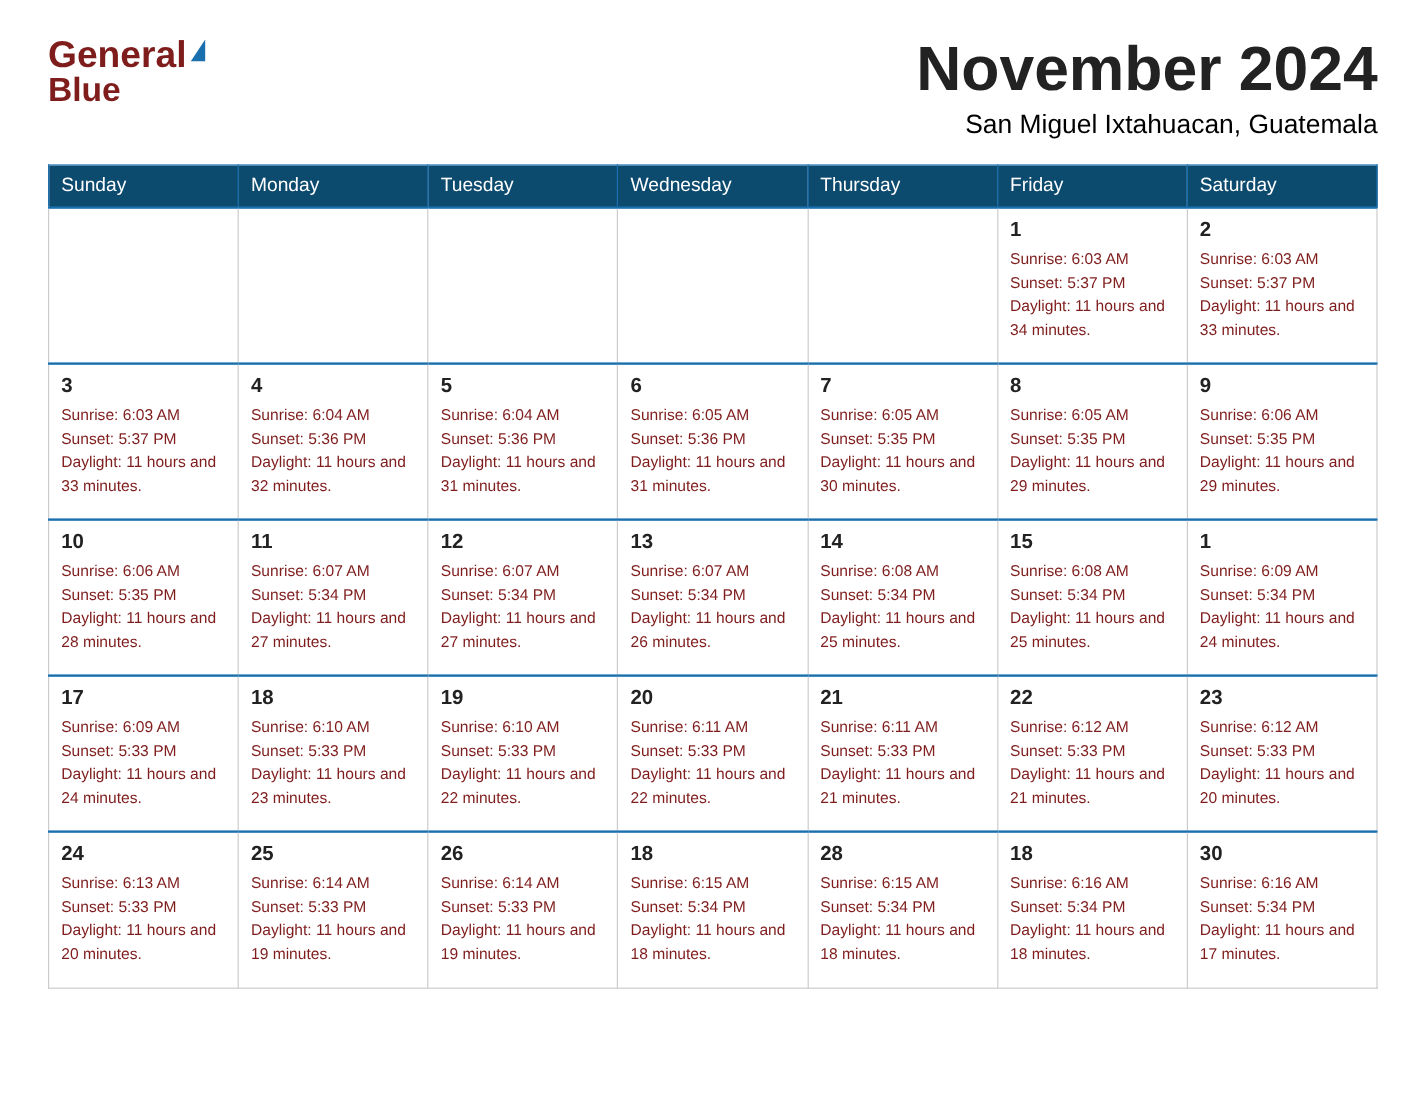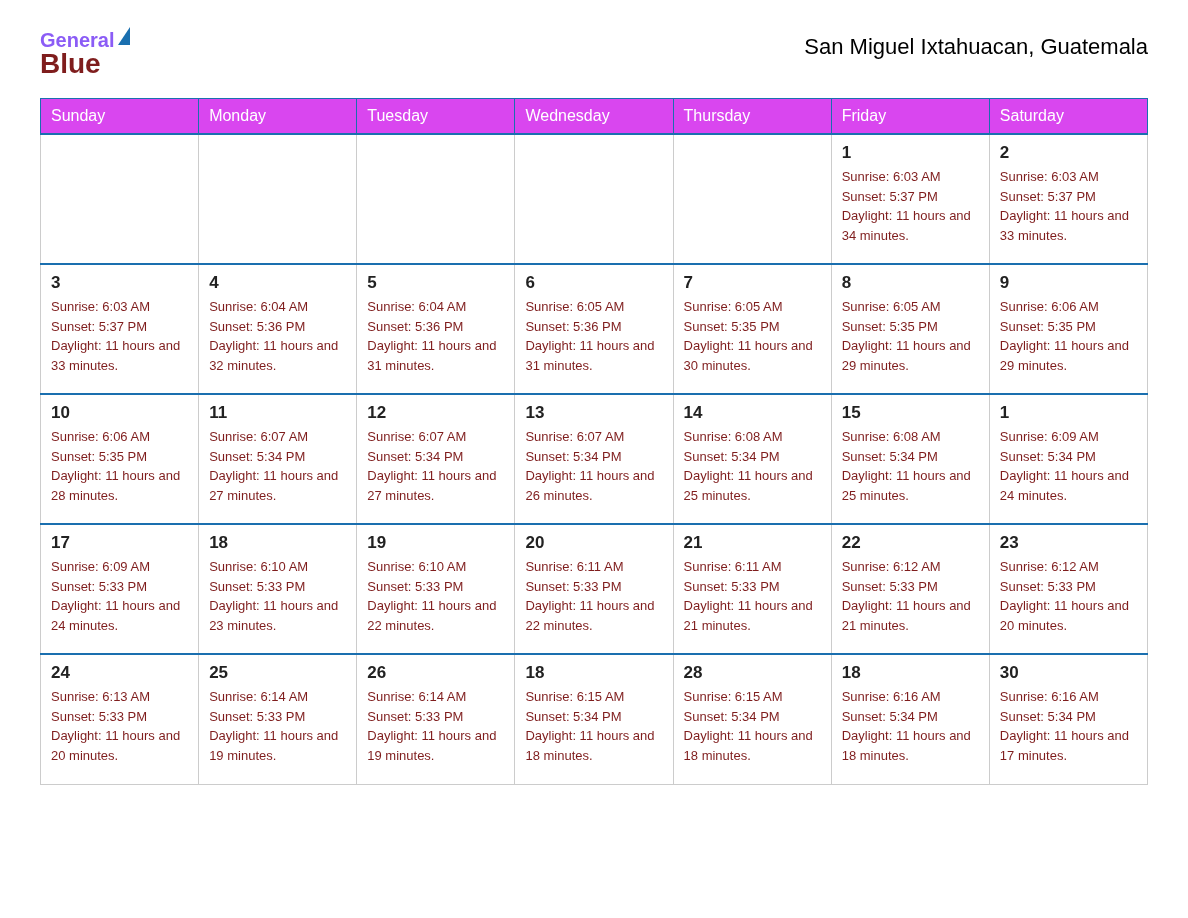--- a/index.html
+++ b/index.html
@@ -16,23 +16,23 @@
       justify-content: space-between;
       align-items: flex-start;
       margin-bottom: 20px;
     }
     .logo {
       display: flex;
       flex-direction: column;
       align-items: flex-start;
     }
     .logo-general {
-      font-size: 20px;
-      font-weight: bold;
-      color: #8b5cf6;
+      font-size: 31px;
+      font-weight: bold;
+      color: #7f1d1d;
       line-height: 1;
     }
     .logo-blue {
       font-size: 28px;
       font-weight: bold;
       color: #7f1d1d;
       line-height: 1;
     }
     .logo-triangle {
       display: inline-block;
@@ -58,21 +58,21 @@
       font-size: 22px;
       color: #000000;
       margin-top: 4px;
     }
     .calendar-table {
       width: 100%;
       border-collapse: collapse;
       table-layout: fixed;
     }
     .calendar-table thead tr th {
-      background-color: #d946ef;
+      background-color: #0c4a6e;
       color: #fff;
       font-size: 16px;
       font-weight: normal;
       padding: 8px 10px;
       text-align: left;
       border: 1px solid #1a6faf;
     }
     .calendar-table tbody tr td {
       vertical-align: top;
       padding: 8px 10px;
@@ -109,20 +109,21 @@
 
 <div class="header-area">
   <div class="logo">
     <div style="display:flex;align-items:center;">
       <span class="logo-general">General</span>
       <span class="logo-triangle"></span>
     </div>
     <span class="logo-blue">Blue</span>
   </div>
   <div class="title-area">
+    <div class="month-title">November 2024</div>
     <div class="location-title">San Miguel Ixtahuacan, Guatemala</div>
   </div>
 </div>
 
 <table class="calendar-table">
   <thead>
     <tr>
     <th>Sunday</th>
         <th>Monday</th>
         <th>Tuesday</th>

